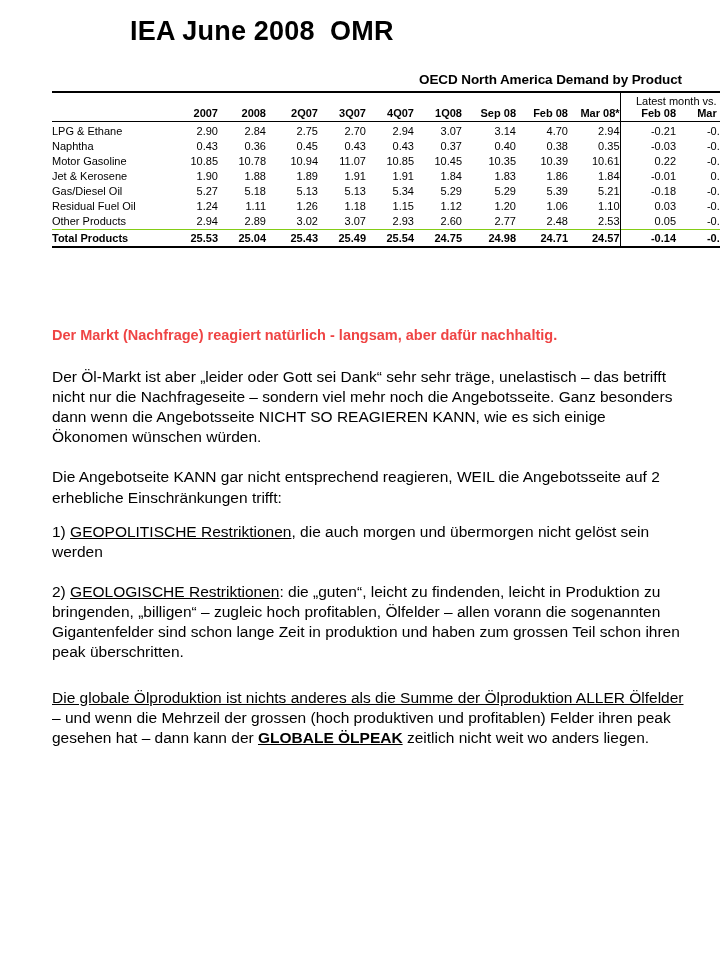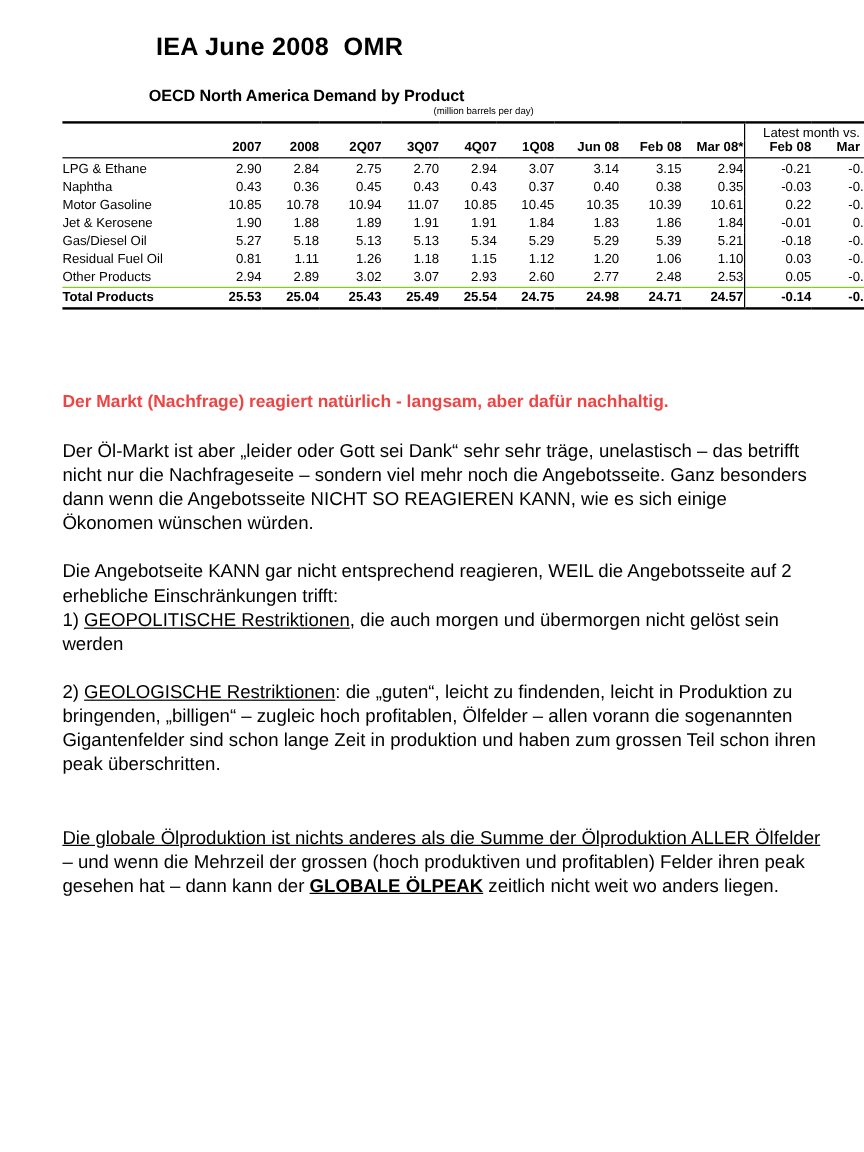--- a/index.html
+++ b/index.html
@@ -13,36 +13,36 @@
     position: relative;
     font-family: "Liberation Sans", sans-serif;
     color: #000000;
     overflow: hidden;
   }
 
   
   .slide-title {
     position: absolute;
     left: 130px;
-    top: 28px;
-    font-size: 21px;
+    top: 16px;
+    font-size: 27px;
     font-weight: bold;
     letter-spacing: 0.2px;
     white-space: pre;
   }
 
   
   .table-block {
     position: absolute;
     left: 52px;
     top: 72px;
     width: 630px;
   }
   .tbl-title {
-    text-align: left;
+    text-align: right;
     font-size: 13.5px;
     font-weight: bold;
     letter-spacing: -0.1px;
     padding-left: 72px;
   }
   .tbl-subtitle {
     text-align: center;
     font-size: 8px;
     margin-top: 1px;
     padding-left: 72px;
@@ -110,35 +110,34 @@
   }
   .p-red {
     color: #ef4444;
     font-weight: bold;
     font-size: 14.5px;
     margin: 0 0 22px 0;
   }
   .p {
     margin: 0 0 20px 0;
   }
-  .p.tight { margin-bottom: 0; }
-  .p.gap-lg { margin-bottom: 40px; }
+  .p.tight { margin-bottom: 14px; }
+  .p.gap-lg { margin-bottom: 25px; }
   u.plain { text-decoration: underline; }
   b.ul { font-weight: bold; text-decoration: underline; }
 </style>
 </head>
 <body>
 
 <div class="slide-title">IEA June 2008  OMR</div>
 
 <div class="table-block">
 
   <div class="tbl-title">OECD North America Demand by Product</div>
 
-  <div class="tbl-subtitle">(million barrels per day)</div>
 
   <table class="demand">
     <colgroup>
       <col style="width:118px">
       <col style="width:48px">
         <col style="width:48px">
       <col style="width:52px">
         <col style="width:48px">
         <col style="width:48px">
         <col style="width:48px">
@@ -154,39 +153,39 @@
         <td class="hdr-grp-latest" colspan="2">Latest month vs.</td>
       </tr>
       <tr class="hdr-row-2">
         <td class="lbl"></td>
         <td class="num">2007</td>
         <td class="num">2008</td>
         <td class="num">2Q07</td>
         <td class="num">3Q07</td>
         <td class="num">4Q07</td>
         <td class="num">1Q08</td>
-        <td class="num">Jun 08</td>
+        <td class="num">Sep 08</td>
         <td class="num">Feb 08</td>
         <td class="num">Mar 08*</td>
         <td class="num vsep">Feb 08</td>
         <td class="num">Mar 07</td>
       </tr>
     </thead>
     <tbody>
 
       <tr class="data-row first-data">
         <td class="lbl">LPG &amp; Ethane</td>
         <td class="num">2.90</td>
         <td class="num">2.84</td>
         <td class="num">2.75</td>
         <td class="num">2.70</td>
         <td class="num">2.94</td>
         <td class="num">3.07</td>
         <td class="num">3.14</td>
-        <td class="num">3.15</td>
+        <td class="num">4.70</td>
         <td class="num">2.94</td>
         <td class="num vsep">-0.21</td>
         <td class="num">-0.02</td>
       </tr>
 
       <tr class="data-row">
         <td class="lbl">Naphtha</td>
         <td class="num">0.43</td>
         <td class="num">0.36</td>
         <td class="num">0.45</td>
@@ -240,21 +239,21 @@
         <td class="num">5.29</td>
         <td class="num">5.29</td>
         <td class="num">5.39</td>
         <td class="num">5.21</td>
         <td class="num vsep">-0.18</td>
         <td class="num">-0.22</td>
       </tr>
 
       <tr class="data-row">
         <td class="lbl">Residual Fuel Oil</td>
-        <td class="num">0.81</td>
+        <td class="num">1.24</td>
         <td class="num">1.11</td>
         <td class="num">1.26</td>
         <td class="num">1.18</td>
         <td class="num">1.15</td>
         <td class="num">1.12</td>
         <td class="num">1.20</td>
         <td class="num">1.06</td>
         <td class="num">1.10</td>
         <td class="num vsep">0.03</td>
         <td class="num">-0.24</td>

